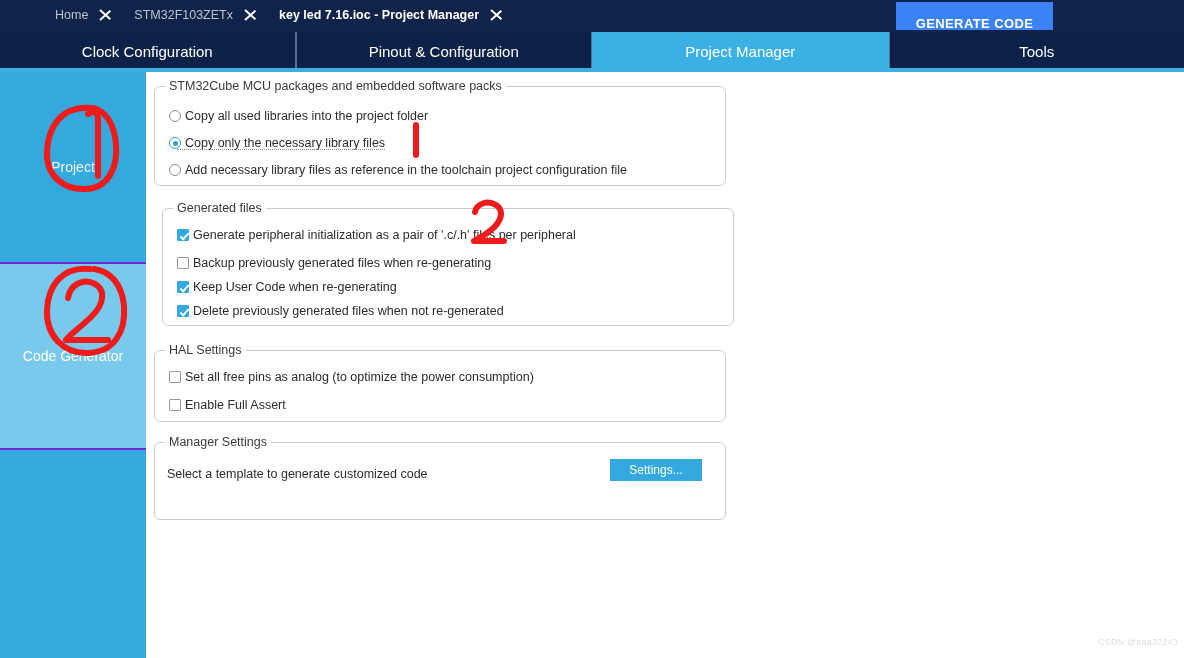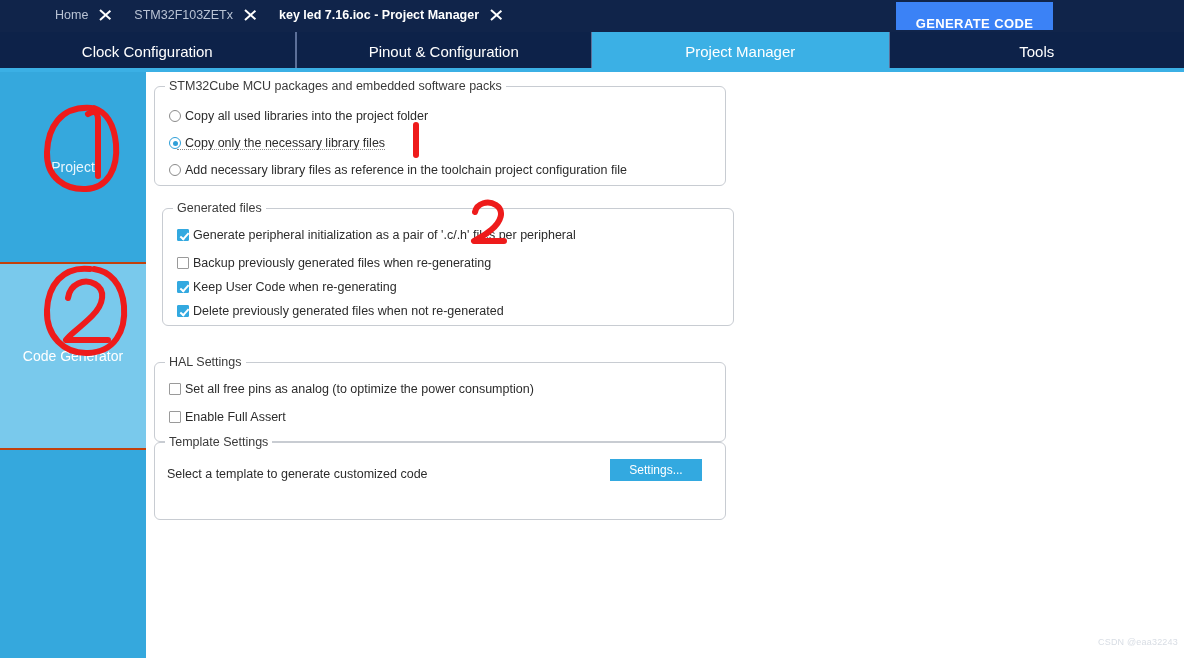--- a/index.html
+++ b/index.html
@@ -66,21 +66,21 @@
   
   .sidebar {
     position: absolute; left: 0; top: 72px; width: 146px; height: 586px;
     background: #35a8dd;
   }
   .side-item {
     position: absolute; left: 0; width: 146px;
     color: #eaf6fd; font-size: 14px;
     display: flex; align-items: center; justify-content: center;
     cursor: pointer;
-    border-bottom: 2px solid #c2410c;
+    border-bottom: 2px solid #6d28d9;
   }
   .side-item.selected { background: #79c9ec; color: #ffffff; }
   .side-item-0 { top: 0px;   height: 192px; }
   .side-item-1 { top: 192px; height: 186px; }
   .side-item-2 { top: 378px; height: 180px; }
   .side-item-3 { top: 558px; height: 28px; border-bottom: none; }
 
   
   .content {
     position: absolute; left: 146px; top: 72px;
@@ -91,21 +91,21 @@
     border: 1px solid #c8ccd2; border-radius: 6px;
     background: #ffffff;
   }
   .groupbox > .gb-title {
     position: absolute; top: -8px; left: 10px;
     background: #ffffff; padding: 0 4px;
     font-size: 12.5px; color: #3a3a3a; white-space: nowrap;
   }
   .gb-1 { left: 8px;  top: 14px;  width: 572px; height: 100px; }
   .gb-2 { left: 16px;  top: 136px; width: 572px; height: 118px; }
-  .gb-3 { left: 8px;  top: 290px; width: 572px; height: 80px;  }
+  .gb-3 { left: 8px;  top: 278px; width: 572px; height: 72px;  }
   .gb-4 { left: 8px;  top: 370px; width: 572px; height: 78px;  }
 
   .opt-row {
     position: absolute; left: 14px;
     display: flex; align-items: center; height: 18px;
     font-size: 12.5px; color: #2c2c2c; white-space: nowrap; cursor: pointer;
   }
   .opt-label { margin-left: 4px; }
 
   
@@ -256,21 +256,21 @@
         <span class="checkbox"></span>
         <span class="opt-label">Set all free pins as analog (to optimize the power consumption)</span>
       </div>
       <div class="opt-row" style="top:45px">
         <span class="checkbox"></span>
         <span class="opt-label">Enable Full Assert</span>
       </div>
     </div>
 
     <div class="groupbox gb-4">
-      <span class="gb-title">Template Settings</span>
+      <span class="gb-title">Manager Settings</span>
       <span class="tpl-text">Select a template to generate customized code</span>
       <button class="tpl-btn">Settings...</button>
     </div>
   </div>
 
   <svg class="annot" style="left:36px; top:100px;" width="90" height="96" viewBox="0 0 90 96">
     <path d="M55 8 C24 6 12 28 11 52 C10 78 30 90 50 89 C72 88 82 68 80 44 C78 24 70 12 58 8" fill="none" stroke="#ee1b1b" stroke-width="6" stroke-linecap="round"></path>
     <path d="M52 14 C58 10 62 12 62 20 L62 76" fill="none" stroke="#ee1b1b" stroke-width="6" stroke-linecap="round"></path>
   </svg>
 

